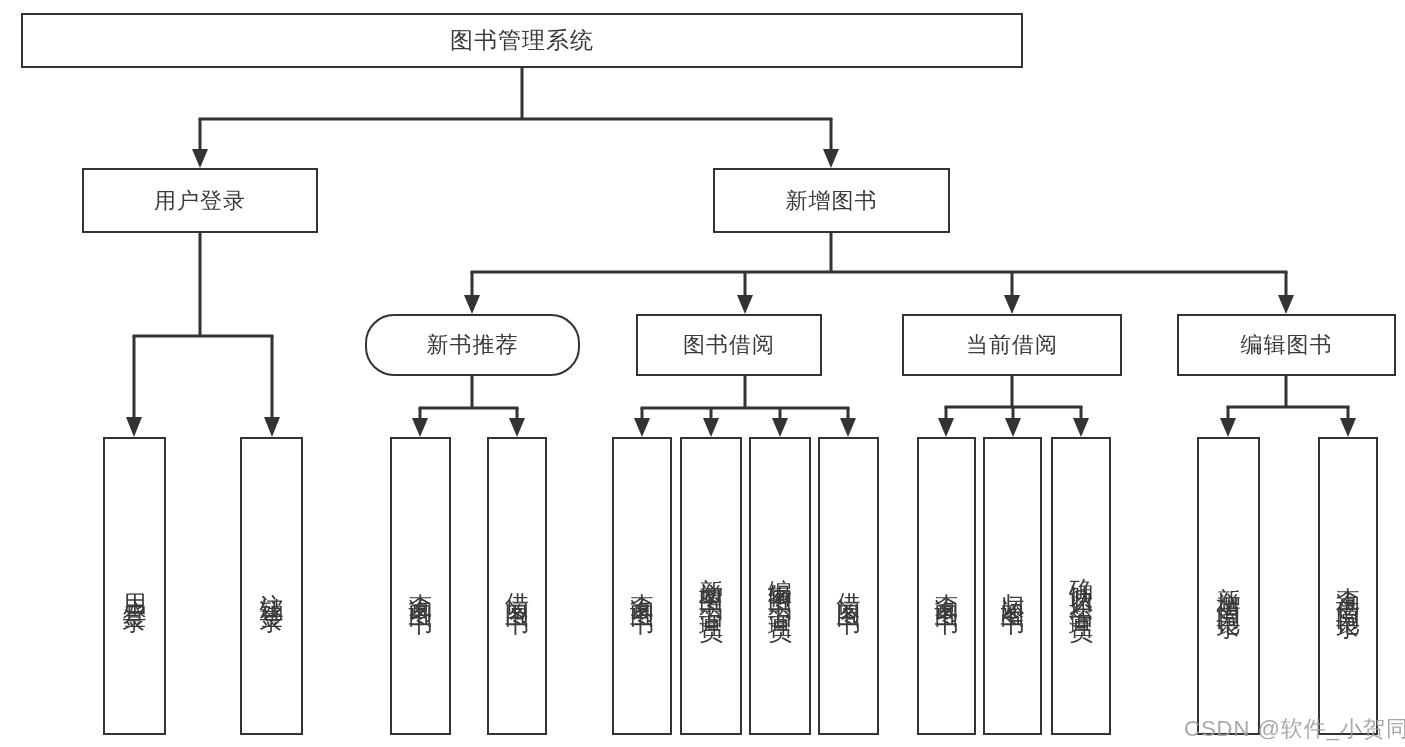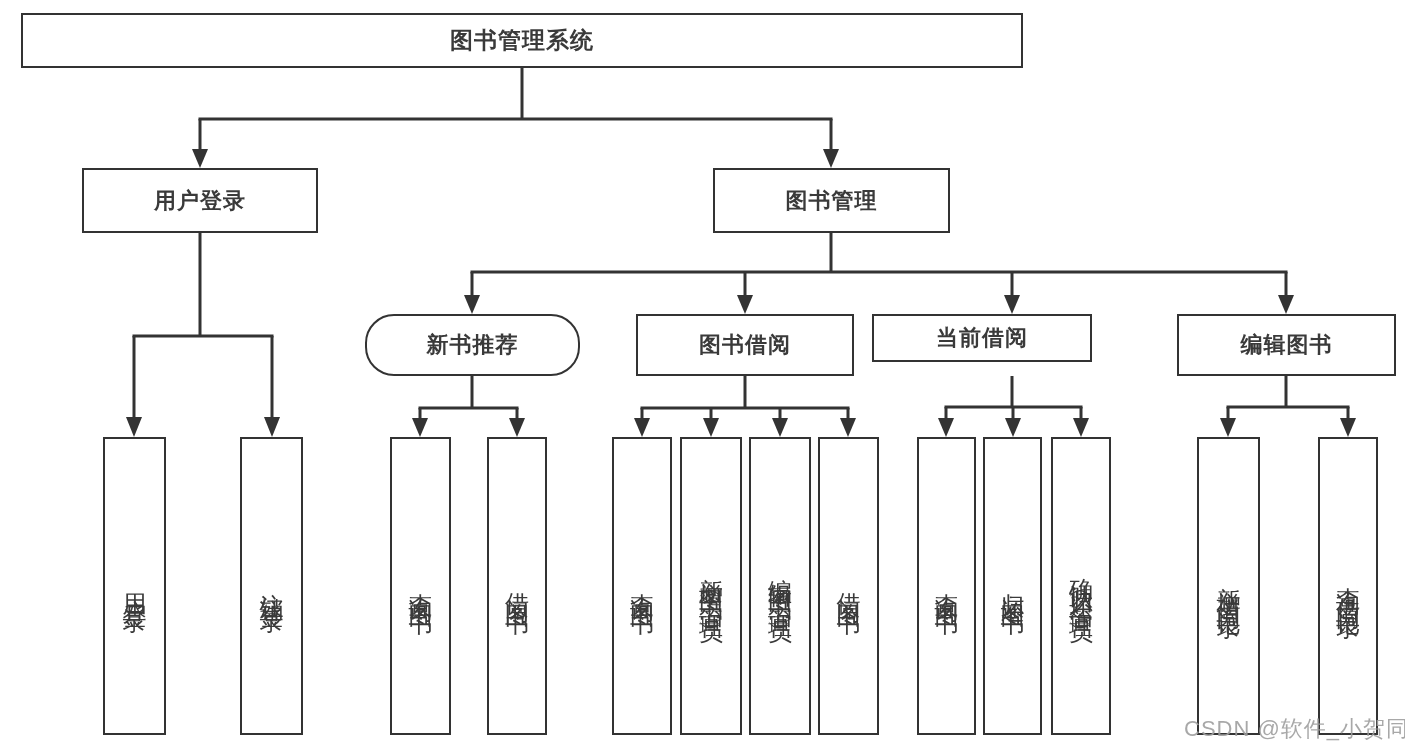--- a/index.html
+++ b/index.html
@@ -15,21 +15,21 @@
   .connectors polygon { fill:#333333; }
   .node {
     position:absolute;
     box-sizing:border-box;
     border:2.5px solid #333333;
     background:#ffffff;
     color:#3a3a3a;
     display:flex; align-items:center; justify-content:center;
     text-align:center;
   }
-  .hnode { font-size:22px; letter-spacing:1px;font-weight:bold; }
+  .hnode { font-size:22px; letter-spacing:1px; }
   .root-node { font-size:23px; }
   .vnode span {
     writing-mode:vertical-rl;
     text-orientation:mixed;
     font-size:24px;
     letter-spacing:6px;
     line-height:1;
     white-space:nowrap;
   }
   .watermark {
@@ -119,25 +119,25 @@
       <line x1="1228" y1="407" x2="1228" y2="420"></line>
       <polygon points="1220,418 1236,418 1228,437"></polygon>
       <line x1="1348" y1="407" x2="1348" y2="420"></line>
       <polygon points="1340,418 1356,418 1348,437"></polygon>
     </g>
   </svg>
 
   <div class="node hnode root-node" style="left:21px; top:13px; width:1002px; height:55px;">图书管理系统</div>
 
   <div class="node hnode" style="left:82px; top:168px; width:236px; height:65px;">用户登录</div>
-  <div class="node hnode" style="left:713px; top:168px; width:237px; height:65px;">图书管理</div>
+  <div class="node hnode" style="left:713px; top:168px; width:237px; height:65px;">新增图书</div>
 
   <div class="node hnode" style="left:365px; top:314px; width:215px; height:62px;border-radius:29px;">新书推荐</div>
-  <div class="node hnode" style="left:636px; top:314px; width:218px; height:62px;">图书借阅</div>
-  <div class="node hnode" style="left:872px; top:314px; width:220px; height:48px;">当前借阅</div>
+  <div class="node hnode" style="left:636px; top:314px; width:186px; height:62px;">图书借阅</div>
+  <div class="node hnode" style="left:902px; top:314px; width:220px; height:62px;">当前借阅</div>
   <div class="node hnode" style="left:1177px; top:314px; width:219px; height:62px;">编辑图书</div>
 
   <div class="node vnode" style="left:103px; top:437px; width:63px; height:298px;">
     <span>用户登录</span>
   </div>
   <div class="node vnode" style="left:240px; top:437px; width:63px; height:298px;">
     <span>注销登录</span>
   </div>
 
   <div class="node vnode" style="left:390px; top:437px; width:61px; height:298px;">

